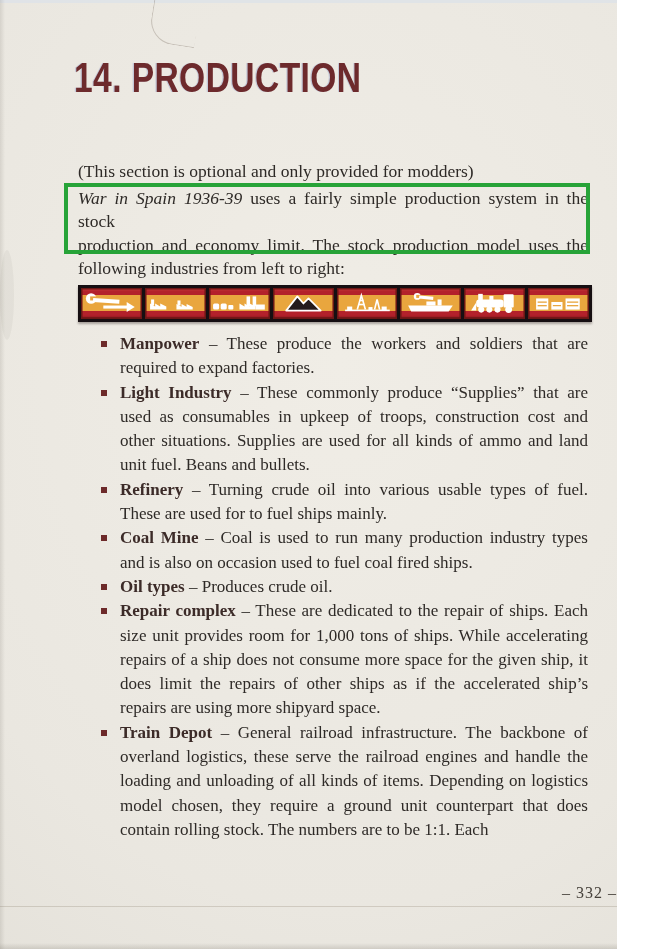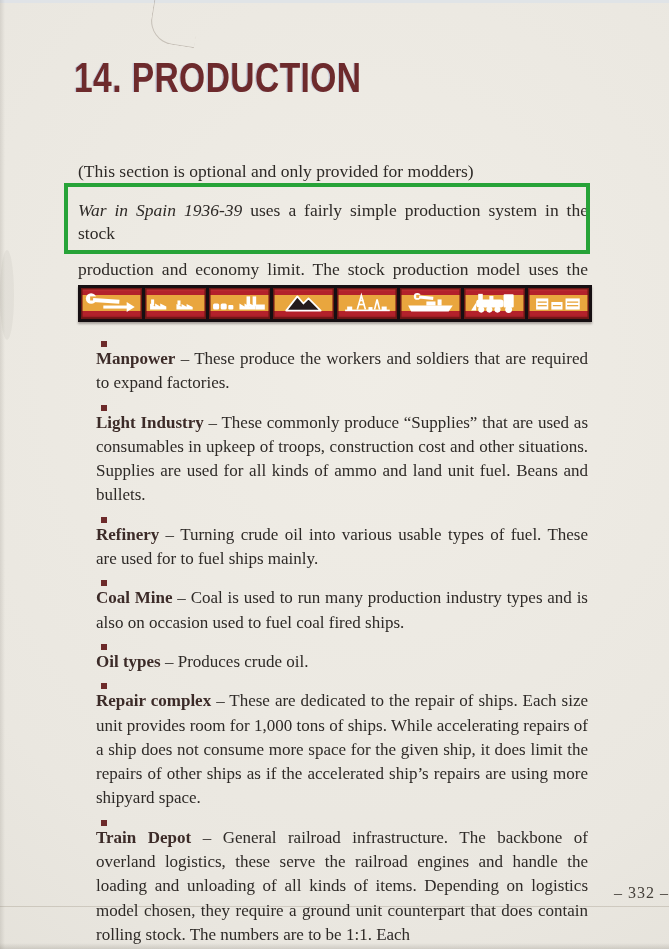--- a/index.html
+++ b/index.html
@@ -1,18 +1,18 @@
 <!DOCTYPE html>
 <html><head>
 <meta charset="utf-8">
 <style>
   html,body{margin:0;padding:0;}
   body{width:669px;height:949px;font-family:"Liberation Serif",serif;}
   .page{
-    position:relative;width:669px;height:949px;overflow:hidden;
+    position:relative;width:617px;height:949px;overflow:hidden;
     background:radial-gradient(130% 105% at 55% 38%, #f0ede6 0%, #eae7e0 55%, #dedbd3 100%);
     color:#2e2a27;
   }
   
   .edge-top{position:absolute;left:0;top:0;width:100%;height:3px;background:#dde2e8;opacity:.8;}
   .edge-bottom{position:absolute;left:0;bottom:0;width:100%;height:6px;background:linear-gradient(180deg,rgba(0,0,0,0),rgba(90,85,75,.18));}
   .edge-left{position:absolute;left:0;top:0;width:5px;height:100%;background:linear-gradient(90deg,rgba(90,85,75,.14),rgba(0,0,0,0));}
   .pencil-mark{position:absolute;left:152px;top:-14px;width:46px;height:58px;
     border-left:1.5px solid rgba(120,105,95,.32);border-bottom:1.5px solid rgba(120,105,95,.32);
     border-bottom-left-radius:24px;transform:rotate(9deg);}
@@ -24,42 +24,42 @@
     position:absolute;left:74px;top:56px;
     font-family:"Liberation Sans",sans-serif;font-weight:700;
     font-size:42px;line-height:44px;color:#6d2a2c;letter-spacing:0.5px;
     transform:scaleX(.8);transform-origin:left top;white-space:nowrap;
     text-shadow:-1.5px 0 0 rgba(95,115,185,.28);
   }
   .note{position:absolute;left:78px;top:161px;font-size:17.5px;color:#2e2a27;}
 
   
   .intro{position:absolute;left:78px;top:187px;width:510px;font-size:17.5px;line-height:23.3px;}
-  .intro .j{text-align:justify;text-align-last:justify;margin-top:12px;}
+  .intro .j{text-align:justify;text-align-last:justify;}
   .green-box{
     position:absolute;left:64px;top:183px;width:526px;height:71px;
     border:4px solid #27a338;box-sizing:border-box;pointer-events:none;z-index:3;
   }
 
   
   .strip{
     position:absolute;left:78px;top:285px;width:514px;height:37px;
     background:#160f12;display:flex;gap:3px;padding:3px;box-sizing:border-box;
     box-shadow:0 2px 2px rgba(40,30,25,.35);
   }
   .tile{
     flex:1;position:relative;
     background:linear-gradient(180deg,#b3212b 0%,#b3212b 23%,#e9a63e 23%,#e9a63e 73%,#b3212b 73%,#b3212b 100%);
     box-shadow:inset 0 0 0 1.5px #6b1715, inset 0 2px 2px rgba(255,120,90,.35), inset 0 -2px 2px rgba(30,0,0,.45);
   }
   .tile svg{position:absolute;left:0;top:0;width:100%;height:100%;}
 
   
   .bullets{position:absolute;left:96px;top:332px;width:492px;font-size:17px;line-height:24.3px;}
-  .li{display:flex;align-items:flex-start;flex-direction:column;}
+  .li{display:flex;align-items:flex-start;}
   .marker{flex:0 0 6px;width:6px;height:6px;background:#6d2a2a;margin:9px 13px 0 5px;}
   .li .txt{flex:1;text-align:justify;}
   .li b{color:#3c2b28;font-weight:700;}
 
   .pageno{position:absolute;left:0;top:884px;width:100%;text-align:right;
     font-size:16px;letter-spacing:1px;color:#45403a;}
 </style>
 </head>
 <body>
 

